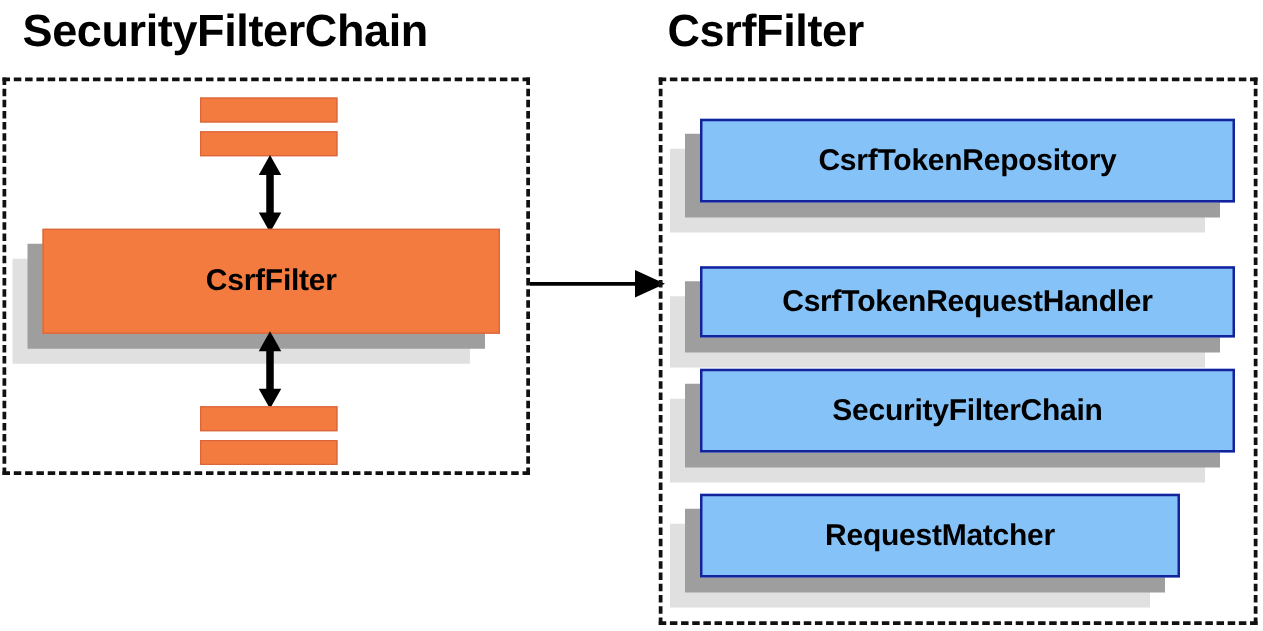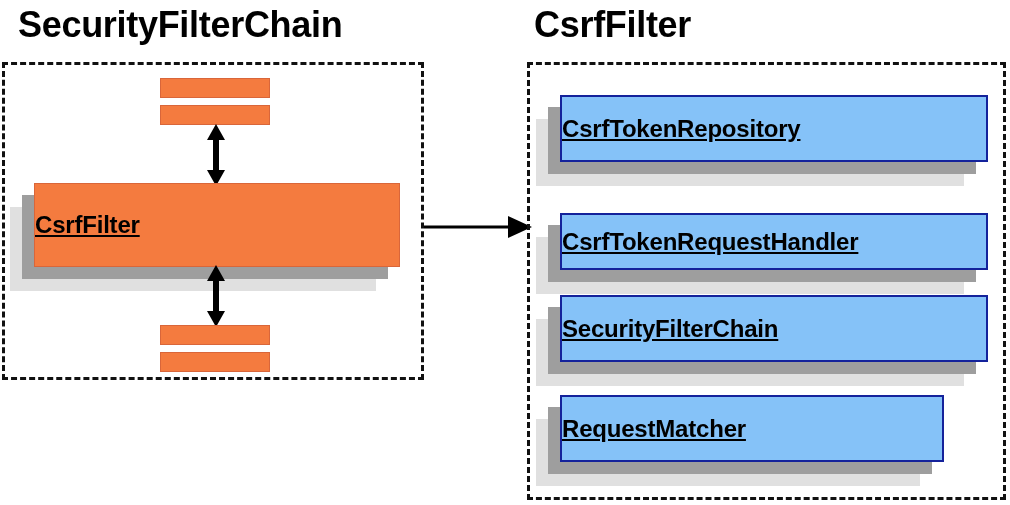--- a/index.html
+++ b/index.html
@@ -67,21 +67,21 @@
     width: 100%;
     height: 100%;
   }
   .card .face {
     left: 0;
     top: 0;
     width: 100%;
     height: 100%;
     display: flex;
     align-items: center;
-    text-decoration: underline;
+    justify-content: center;
   }
   .card .label {
     font-size: 24px;
     font-weight: bold;
     color: #000000;
     white-space: nowrap;
     letter-spacing: -0.2px;
   }
 
   

